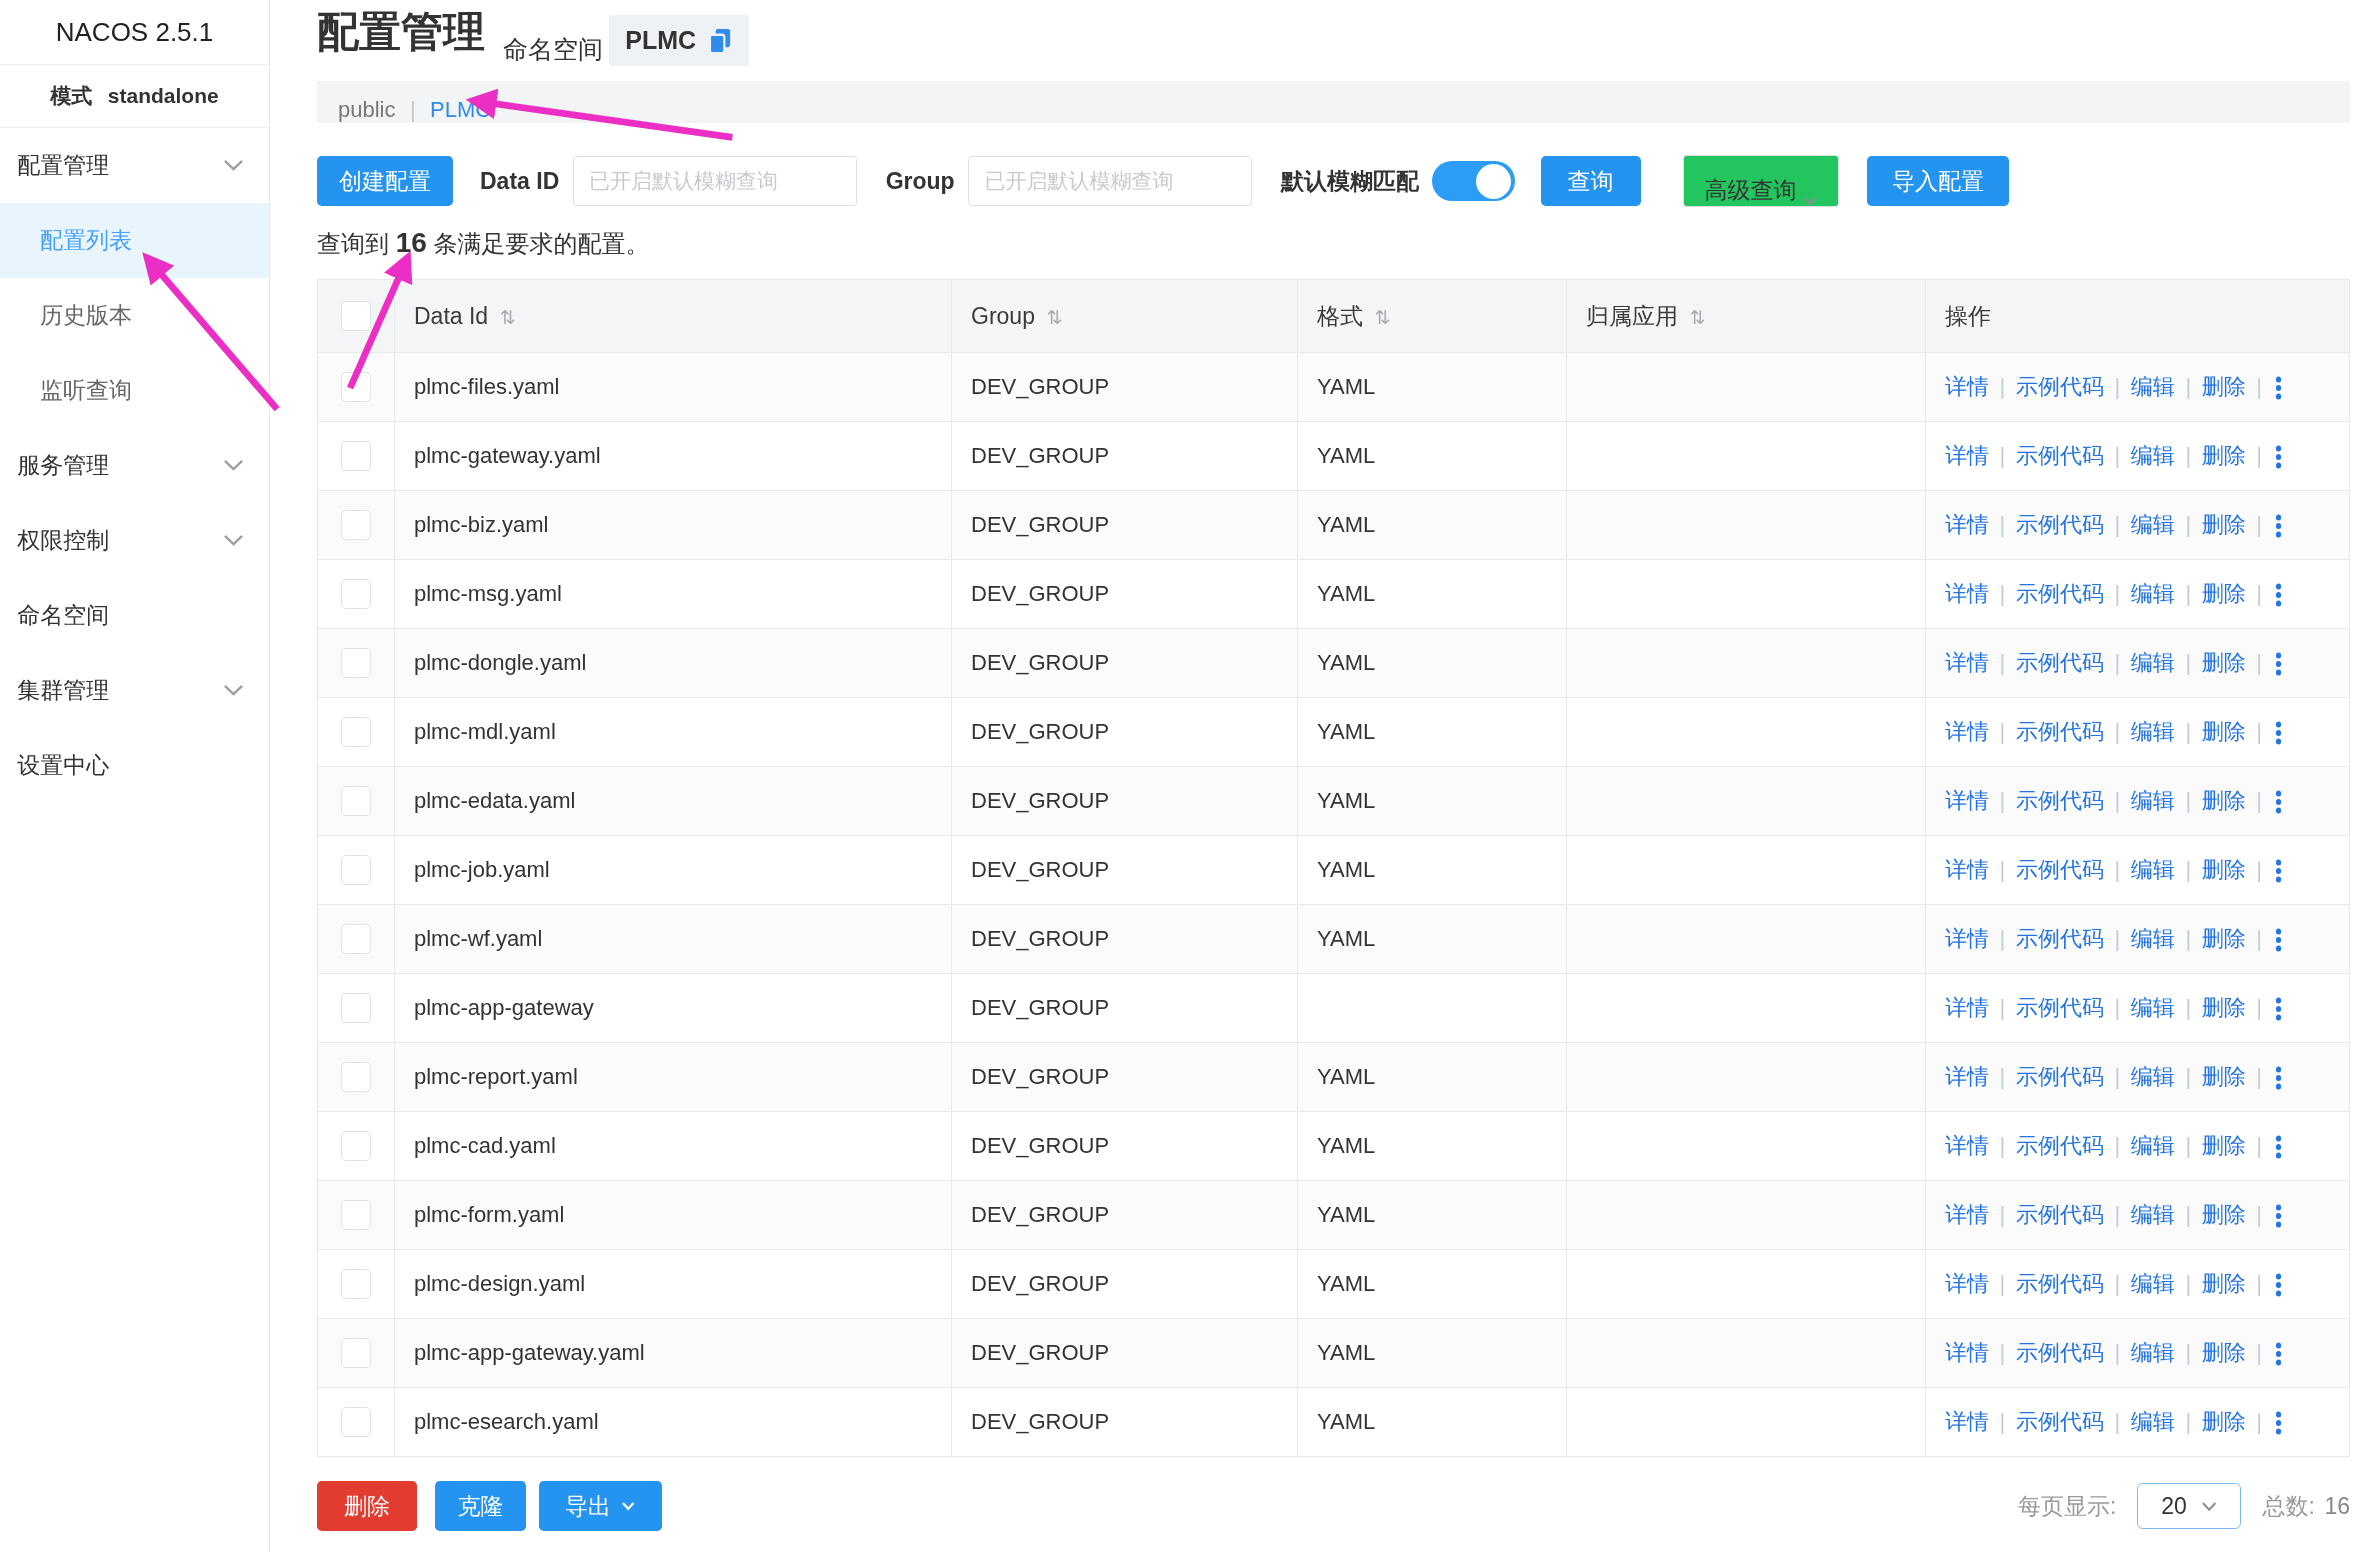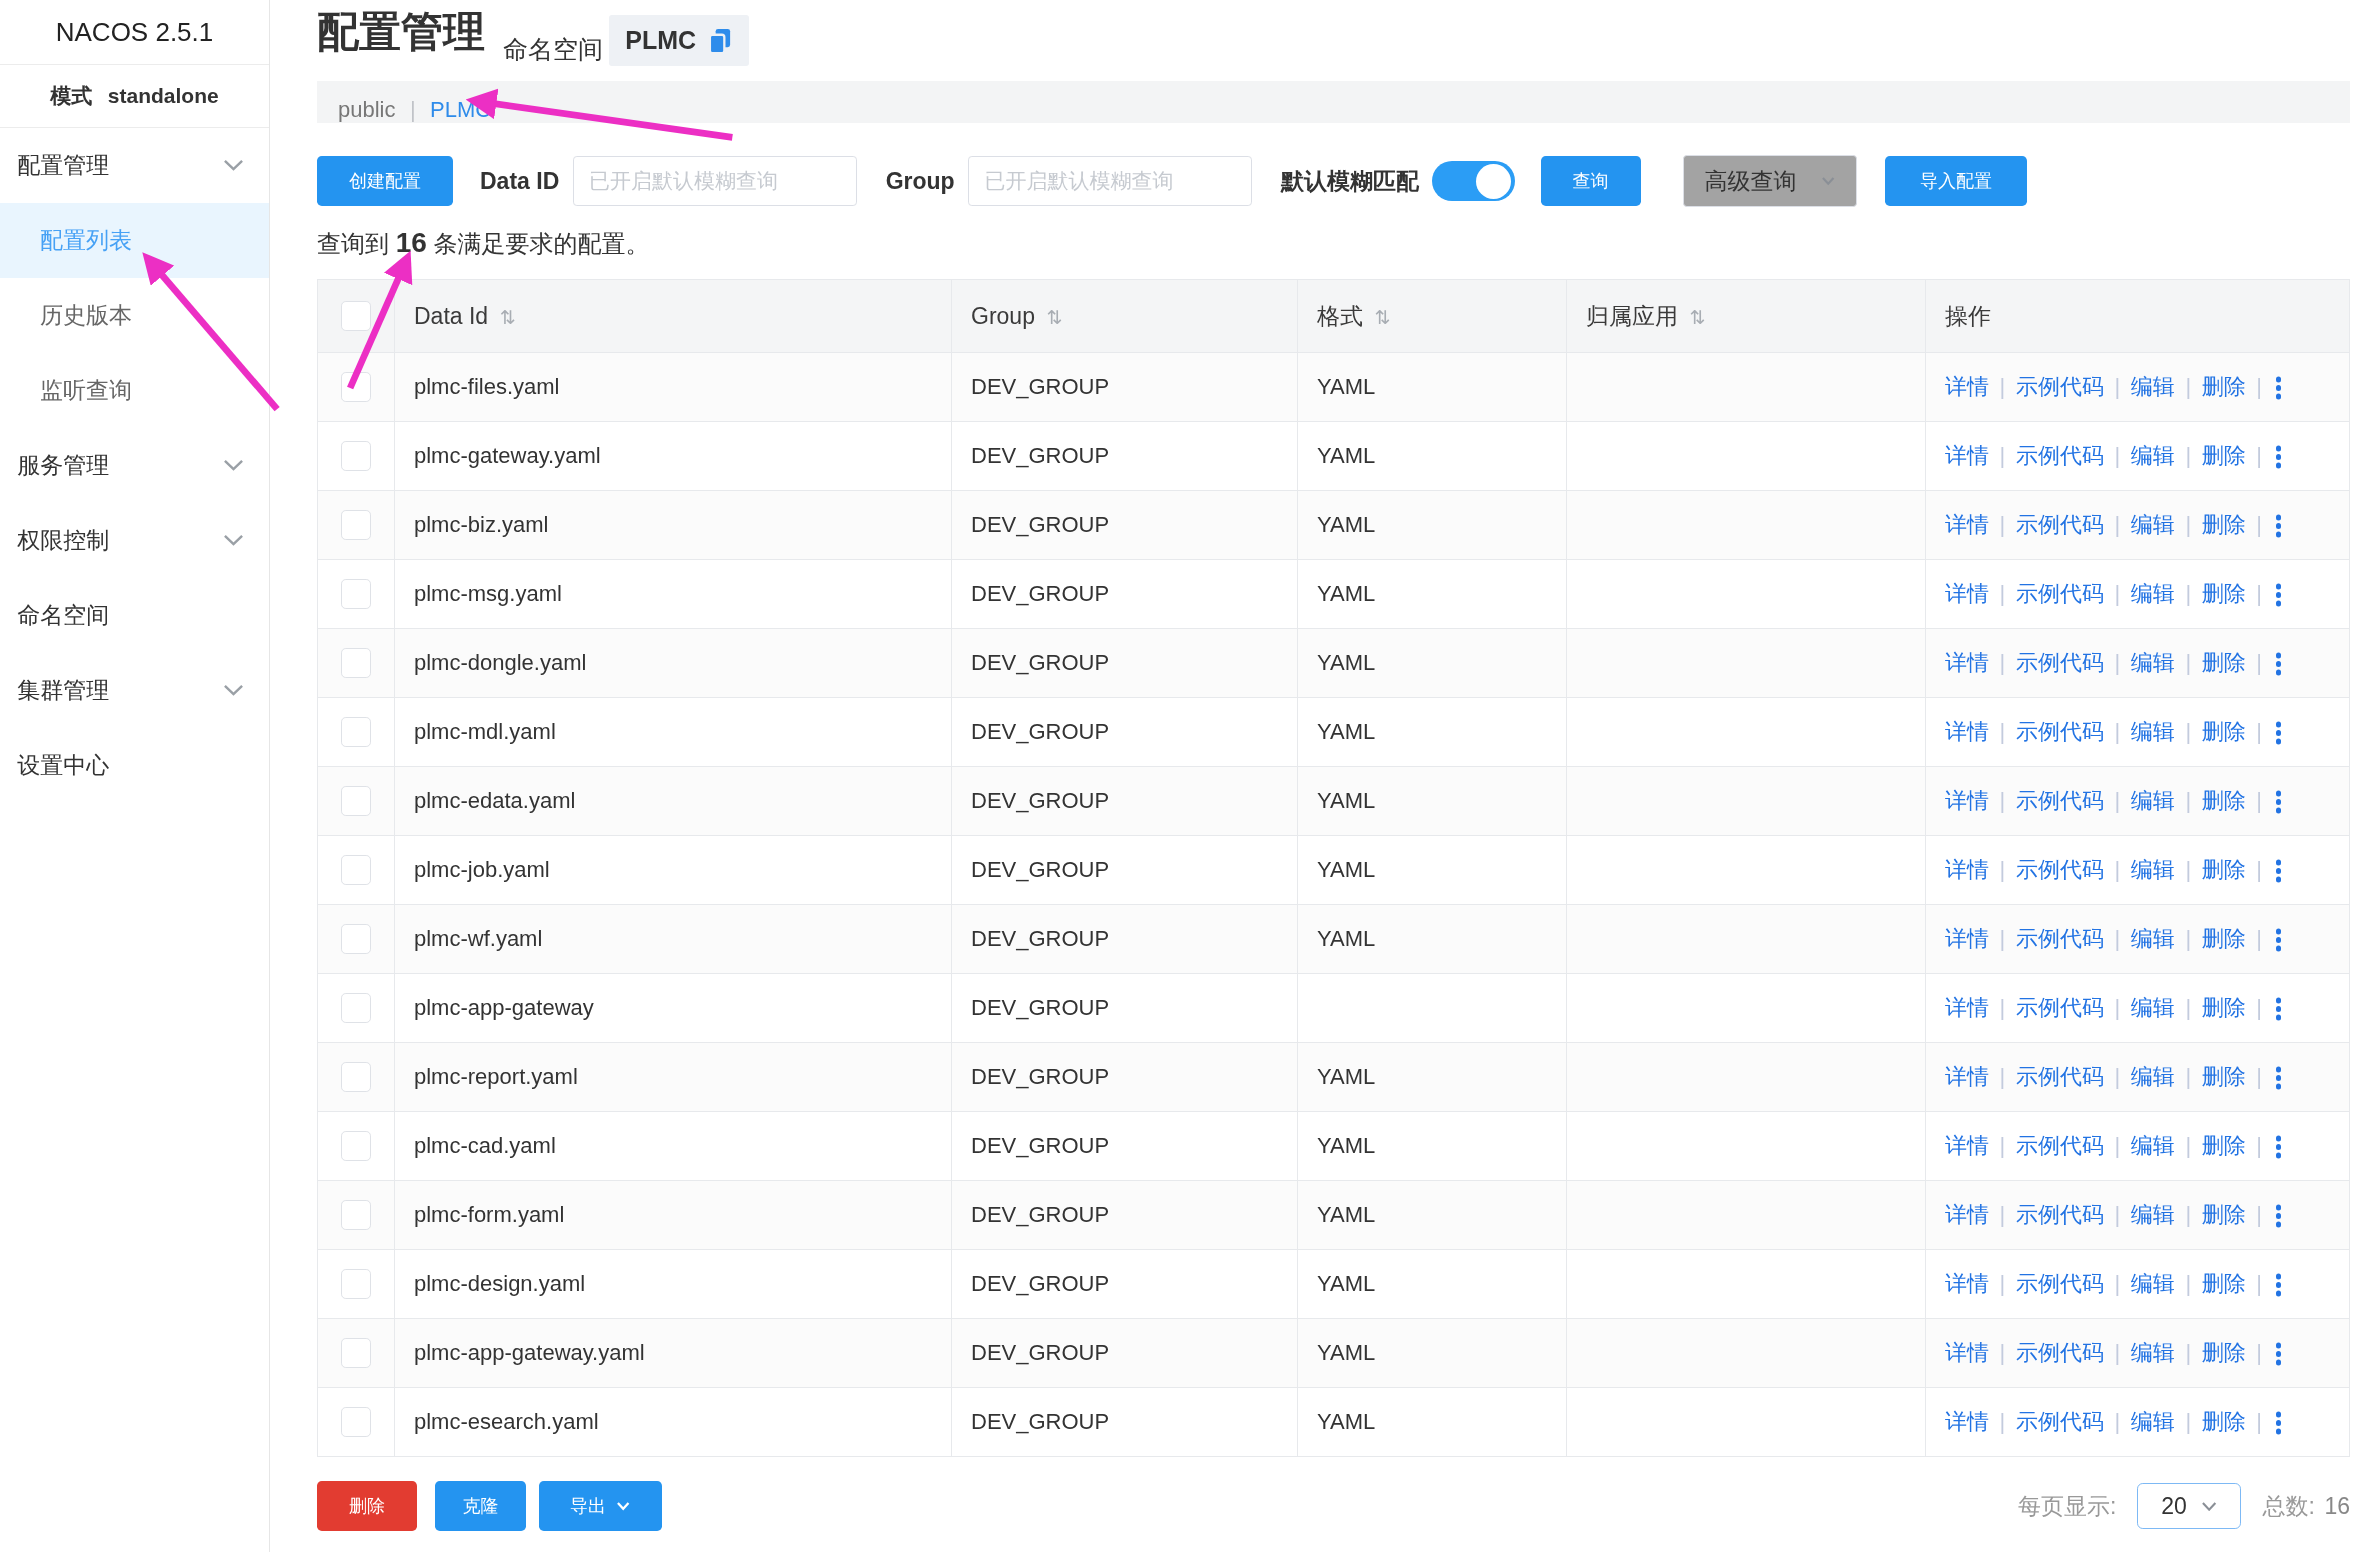--- a/index.html
+++ b/index.html
@@ -22,29 +22,29 @@
   .main{position:absolute;left:270px;top:0;right:0;bottom:0}
   .title{position:absolute;left:47px;top:3.8px;font-size:42px;font-weight:bold;color:#333}
   .ns-label{position:absolute;left:233px;top:33px;font-size:25px;color:#333}
   .ns-tag{position:absolute;left:339px;top:15.4px;height:51px;display:flex;align-items:center;gap:10.6px;padding:0 16.3px;background:#eef1f5;border-radius:2.9px;font-size:25px;font-weight:bold;color:#333;cursor:pointer}
   .crumb{position:absolute;left:47px;right:29px;top:81px;height:42px;background:#f3f4f5;display:flex;align-items:flex-end;padding-left:21px;font-size:22px;box-sizing:border-box}
   .crumb .parent{color:#777;cursor:pointer}
   .crumb .csep{color:#c0c3c8;margin:0 14.4px}
   .crumb .current{color:#2e8bea;cursor:pointer}
   
   .toolbar{position:absolute;left:47px;top:156px;height:50px;display:flex;align-items:center}
-  .btn{height:50px;border:none;border-radius:4.8px;font-size:18px;color:#fff;background:#2494f0;display:flex;align-items:center;justify-content:center;cursor:pointer;font-family:inherit;box-sizing:border-box}
+  .btn{height:50px;border:none;border-radius:4.8px;font-size:23px;color:#fff;background:#2494f0;display:flex;align-items:center;justify-content:center;cursor:pointer;font-family:inherit;box-sizing:border-box}
   .btn-create{width:136px}
   .tlabel{font-size:23px;font-weight:bold;color:#333;margin-left:27px;white-space:nowrap}
   .tinput{width:284px;height:50px;border:1px solid #dcdfe6;border-radius:3.8px;margin-left:13.4px;padding:0 15.4px;font-size:21px;color:#333;box-sizing:border-box;outline:none;font-family:inherit}
   .tinput::placeholder{color:#c6cad0}
   .toggle{width:83px;height:40px;border-radius:20px;background:#2b9df5;position:relative;margin-left:12.5px;cursor:pointer;flex:none}
   .toggle .knob{position:absolute;top:2.9px;right:3.8px;width:35px;height:35px;background:#fff;border-radius:50%}
   .btn-query{width:100px;margin-left:26px}
-  .select-btn{height:50px;border:1px solid #dcdfe6;border-radius:3.8px;background:#a3a3a3;font-size:23px;color:#333;padding:0 21px;display:flex;align-items:center;gap:24px;margin-left:42px;cursor:pointer}
+  .select-btn{height:50px;border:1px solid #dcdfe6;border-radius:3.8px;background:#22c55e;font-size:23px;color:#333;padding:0 21px;display:flex;align-items:flex-end;gap:6px;margin-left:42px;cursor:pointer}
   .btn-import{width:142px;margin-left:28px}
   
   .result{position:absolute;left:47px;top:227px;font-size:24px;color:#333}
   .result .cnt{font-weight:bold;font-size:28px;margin:0 6.7px}
   
   .twrap{position:absolute;left:47px;right:29px;top:279px}
   table{width:100%;border-collapse:collapse;table-layout:fixed}
   th,td{border:1px solid #e7e9ec;box-sizing:border-box;overflow:hidden;white-space:nowrap}
   thead th{background:#f4f5f6;height:73px;font-size:23px;color:#3a3a3a;font-weight:normal;text-align:left;padding-left:19px}
   .sort{color:#a8adb3;font-size:19px;margin-left:11.5px;font-family:"DejaVu Sans",sans-serif;cursor:pointer}

